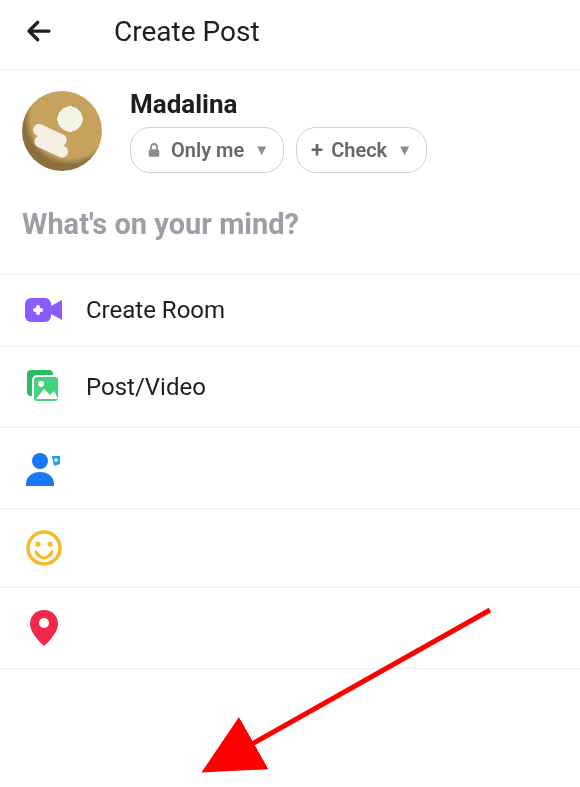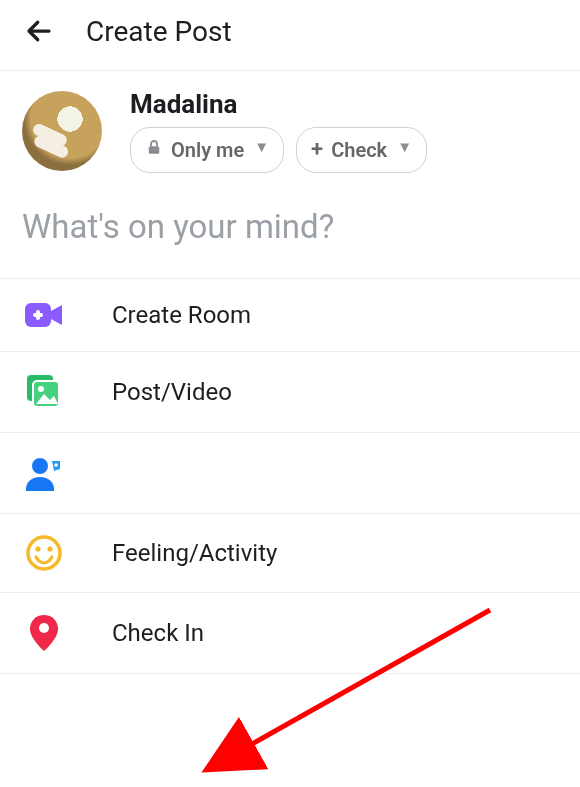--- a/index.html
+++ b/index.html
@@ -1,31 +1,31 @@
 <!DOCTYPE html>
 <html><head>
 <meta charset="utf-8">
 <style>
   html,body{margin:0;padding:0;font-family:-apple-system,BlinkMacSystemFont,"Segoe UI",Roboto,Helvetica,Arial,sans-serif;background:#fff;color:#1c1e21;width:580px;height:787px;overflow:hidden;position:relative}
-  .header{display:flex;align-items:center;padding:12px 16px 20px 20px;}
+  .header{display:flex;align-items:center;padding:12px 16px 20px 20px;gap:28px;}
   .back{width:38px;height:38px;display:flex;align-items:center;justify-content:center;margin-right:28px;cursor:pointer}
   .title{font-size:28px;font-weight:400;color:#1c1e21}
   .divider{border-top:1px solid #ededed;margin:0}
   .user-row{display:flex;align-items:center;padding:18px 22px 14px 22px}
   .avatar{width:80px;height:80px;border-radius:50%;background:radial-gradient(circle at 60% 35%, #f4f4e6 0 18%, #c6a25d 18% 55%, #8b6f3f 65% 100%);position:relative;overflow:hidden;flex:none;margin-right:28px}
   .avatar::after{content:"";position:absolute;left:10px;top:38px;width:36px;height:12px;background:#f5efe3;border-radius:6px;transform:rotate(25deg);box-shadow:6px 10px 0 0 #f5efe3}
   .user-col{display:flex;flex-direction:column}
   .uname{font-weight:700;font-size:26px;margin-bottom:8px}
   .pill-row{display:flex;gap:12px}
-  .pill{border:1px solid #cfd1d5;border-radius:20px;padding:10px 14px;display:flex;gap:8px;color:#65676b;font-weight:600;font-size:20px;cursor:pointer;background:#fff}
+  .pill{border:1px solid #cfd1d5;border-radius:20px;padding:10px 14px;display:flex;align-items:center;gap:8px;color:#65676b;font-weight:600;font-size:20px;cursor:pointer;background:#fff}
   .pill svg,.pill .chev{color:#8a8d91}
   .chev{font-size:15px;margin-left:2px}
   .composer{padding:20px 22px 32px 22px}
-  .placeholder{font-size:33px;color:#9ba0a6;font-weight:400}
-  .opt{display:flex;align-items:center;padding:20px 22px;border-top:1px solid #ededed;cursor:pointer;gap:46px}
+  .placeholder{font-size:29px;color:#9ba0a6;font-weight:700}
+  .opt{display:flex;align-items:center;padding:20px 22px;border-top:1px solid #ededed;cursor:pointer;gap:20px}
   .opt .lbl{font-size:24px;color:#1c1e21}
   .ico{width:44px;display:flex;align-items:center;justify-content:center}
   .arrow-annot{position:absolute;pointer-events:none}
 </style>
 </head>
 <body>
 
 <div class="header">
   <div class="back">
     <svg width="30" height="30" viewBox="0 0 24 24" fill="none" stroke="#1c1e21" stroke-width="2.6" stroke-linecap="round" stroke-linejoin="round">
@@ -100,31 +100,29 @@
 
 <div class="opt">
   <span class="ico">
     <svg width="38" height="38" viewBox="0 0 38 38">
         <circle cx="19" cy="19" r="16" fill="none" stroke="#f7b928" stroke-width="3.5"></circle>
         <circle cx="13" cy="15" r="2.6" fill="#f7b928"></circle>
         <circle cx="25" cy="15" r="2.6" fill="#f7b928"></circle>
         <path d="M11 23c2 4 6 6 8 6s6-2 8-6" fill="none" stroke="#f7b928" stroke-width="3.2" stroke-linecap="round"></path>
       </svg>
   </span>
-  <span class="lbl">Feeling/Activity</span>
 </div>
 
 <div class="opt" style="border-bottom:1px solid #ededed">
   <span class="ico">
     <svg width="34" height="40" viewBox="0 0 34 40">
         <path d="M17 2c8 0 14 6 14 14 0 10-14 22-14 22S3 26 3 16C3 8 9 2 17 2z" fill="#f02849"></path>
         <circle cx="17" cy="15" r="5" fill="#fff"></circle>
       </svg>
   </span>
-  <span class="lbl">Check In</span>
 </div>
 
 <svg class="arrow-annot" width="580" height="787" style="left:0;top:0">
   <defs>
     <marker id="ah" markerWidth="12" markerHeight="12" refX="2" refY="6" orient="auto">
       <path d="M0 0 L12 6 L0 12 Z" fill="#ff0000"></path>
     </marker>
   </defs>
   <line x1="490" y1="610" x2="245" y2="748" stroke="#ff0000" stroke-width="5" marker-end="url(#ah)"></line>
 </svg>

